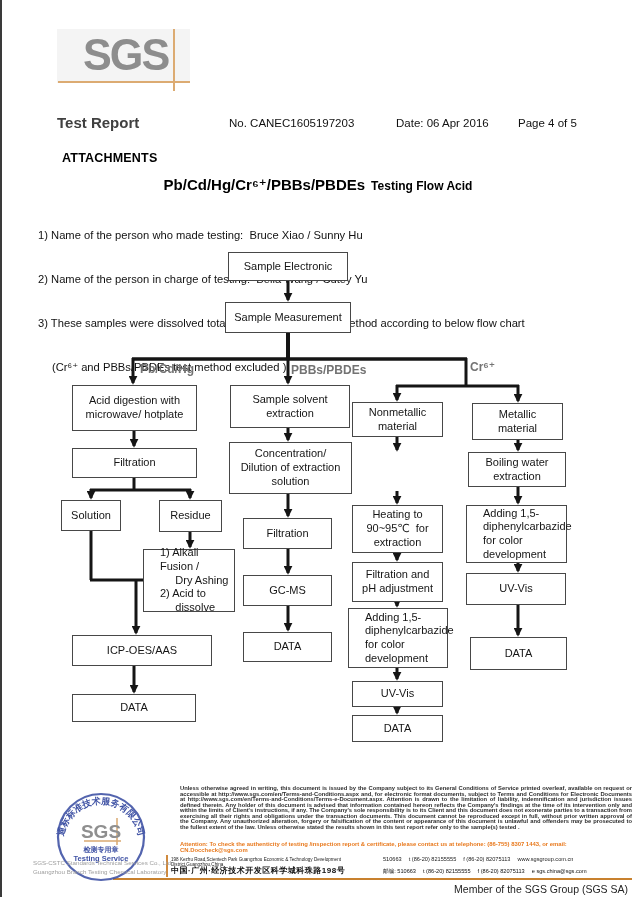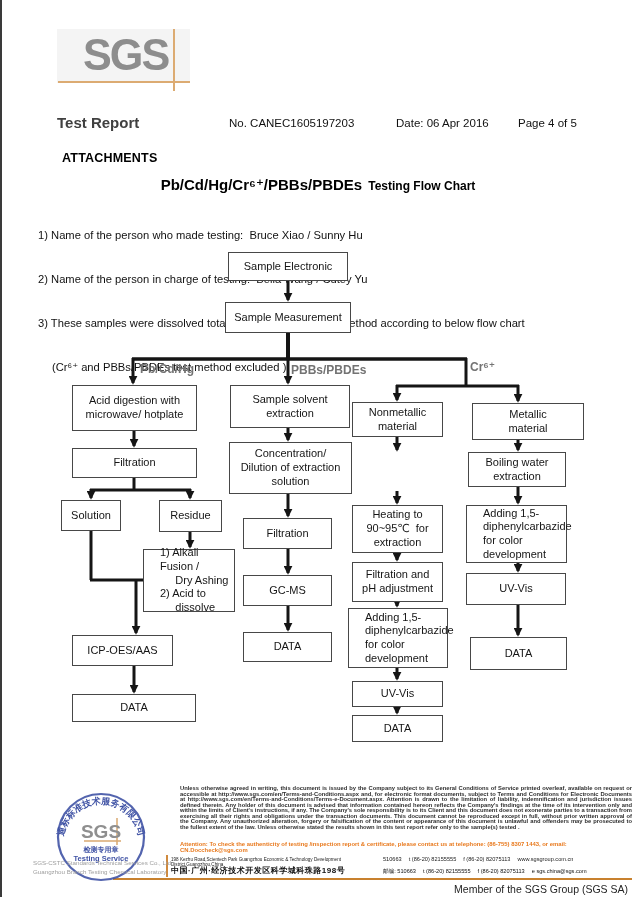--- a/index.html
+++ b/index.html
@@ -61,21 +61,21 @@
   <div class="logo-text">SGS</div>
 
   <div class="h-title">Test Report</div>
   <div class="h-no">No. CANEC1605197203</div>
   <div class="h-date">Date: 06 Apr 2016</div>
   <div class="h-page">Page 4 of 5</div>
 
   <div class="attach">ATTACHMENTS</div>
 
   <div class="flow-title">
-    <span class="main">Pb/Cd/Hg/Cr⁶⁺/PBBs/PBDEs</span><span class="sub">Testing Flow Chart</span>
+    <span class="main">Pb/Cd/Hg/Cr⁶⁺/PBBs/PBDEs</span><span class="sub">Testing Flow Acid</span>
   </div>
 
   <div class="notes">
     <div>1) Name of the person who made testing:  Bruce Xiao / Sunny Hu</div>
     <div>2) Name of the person in charge of testing:  Bella Wang / Cutey Yu</div>
     <div>3) These samples were dissolved totally by  pre-conditioning method according to below flow chart</div>
     <div class="note4">(Cr⁶⁺ and PBBs/PBDEs test method excluded ).</div>
   </div>
 
   <svg class="wires" width="636" height="897" viewBox="0 0 636 897">
@@ -130,21 +130,21 @@
 
   <div class="node" style="left:72px;top:385px;width:125px;height:46px;">Acid digestion with
 microwave/ hotplate</div>
   <div class="node" style="left:72px;top:448px;width:125px;height:30px;">Filtration</div>
   <div class="node" style="left:61px;top:500px;width:60px;height:31px;">Solution</div>
   <div class="node" style="left:159px;top:500px;width:63px;height:32px;">Residue</div>
   <div class="node l" style="left:143px;top:549px;width:92px;height:63px;">1) Alkali Fusion /
      Dry Ashing
 2) Acid to
      dissolve</div>
-  <div class="node" style="left:72px;top:635px;width:101px;height:31px;">ICP-OES/AAS</div>
+  <div class="node" style="left:72px;top:635px;width:140px;height:31px;">ICP-OES/AAS</div>
   <div class="node" style="left:72px;top:694px;width:124px;height:28px;">DATA</div>
 
   <div class="node" style="left:230px;top:385px;width:120px;height:43px;">Sample solvent
 extraction</div>
   <div class="node" style="left:229px;top:442px;width:123px;height:52px;">Concentration/
 Dilution of extraction
 solution</div>
   <div class="node" style="left:243px;top:518px;width:89px;height:31px;">Filtration</div>
   <div class="node" style="left:243px;top:575px;width:89px;height:31px;">GC-MS</div>
   <div class="node" style="left:243px;top:632px;width:89px;height:30px;">DATA</div>
@@ -156,21 +156,21 @@
 extraction</div>
   <div class="node" style="left:352px;top:562px;width:91px;height:40px;">Filtration and
 pH adjustment</div>
   <div class="node l" style="left:348px;top:608px;width:100px;height:60px;">Adding 1,5-
 diphenylcarbazide
 for color
 development</div>
   <div class="node" style="left:352px;top:681px;width:91px;height:26px;">UV-Vis</div>
   <div class="node" style="left:352px;top:715px;width:91px;height:27px;">DATA</div>
 
-  <div class="node" style="left:472px;top:403px;width:112px;height:37px;">Metallic
+  <div class="node" style="left:472px;top:403px;width:91px;height:37px;">Metallic
 material</div>
   <div class="node" style="left:468px;top:452px;width:98px;height:35px;">Boiling water
 extraction</div>
   <div class="node l" style="left:466px;top:505px;width:101px;height:58px;">Adding 1,5-
 diphenylcarbazide
 for color
 development</div>
   <div class="node" style="left:466px;top:573px;width:100px;height:32px;">UV-Vis</div>
   <div class="node" style="left:470px;top:637px;width:97px;height:33px;">DATA</div>
 

